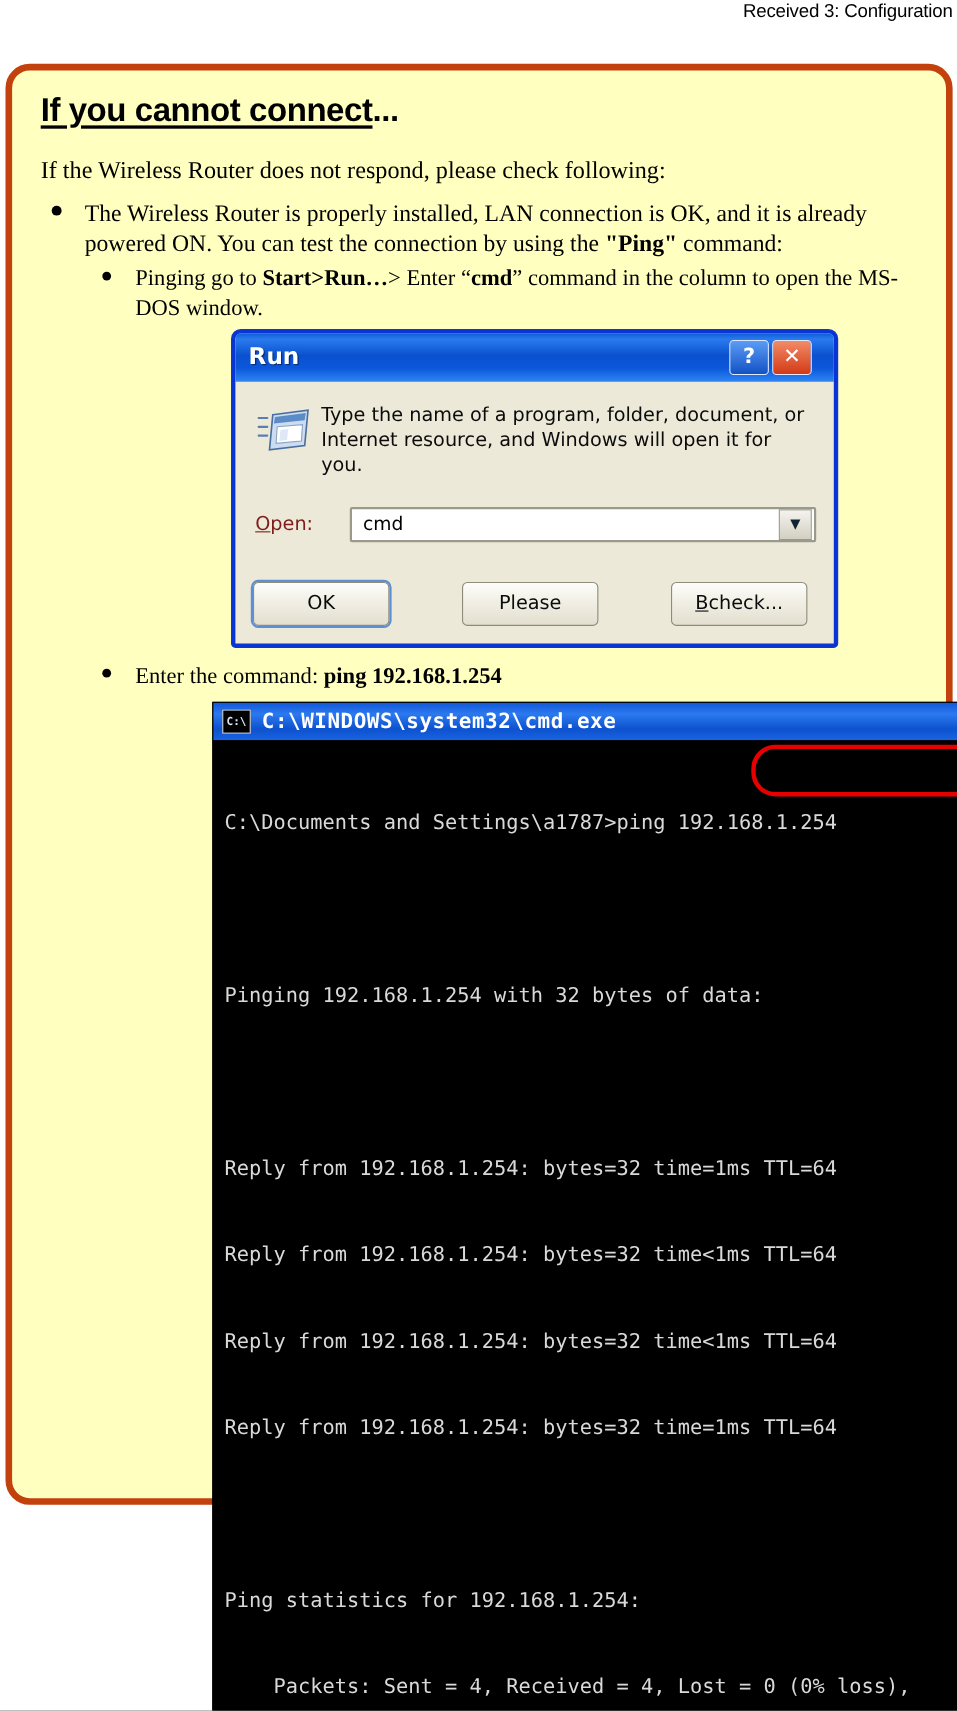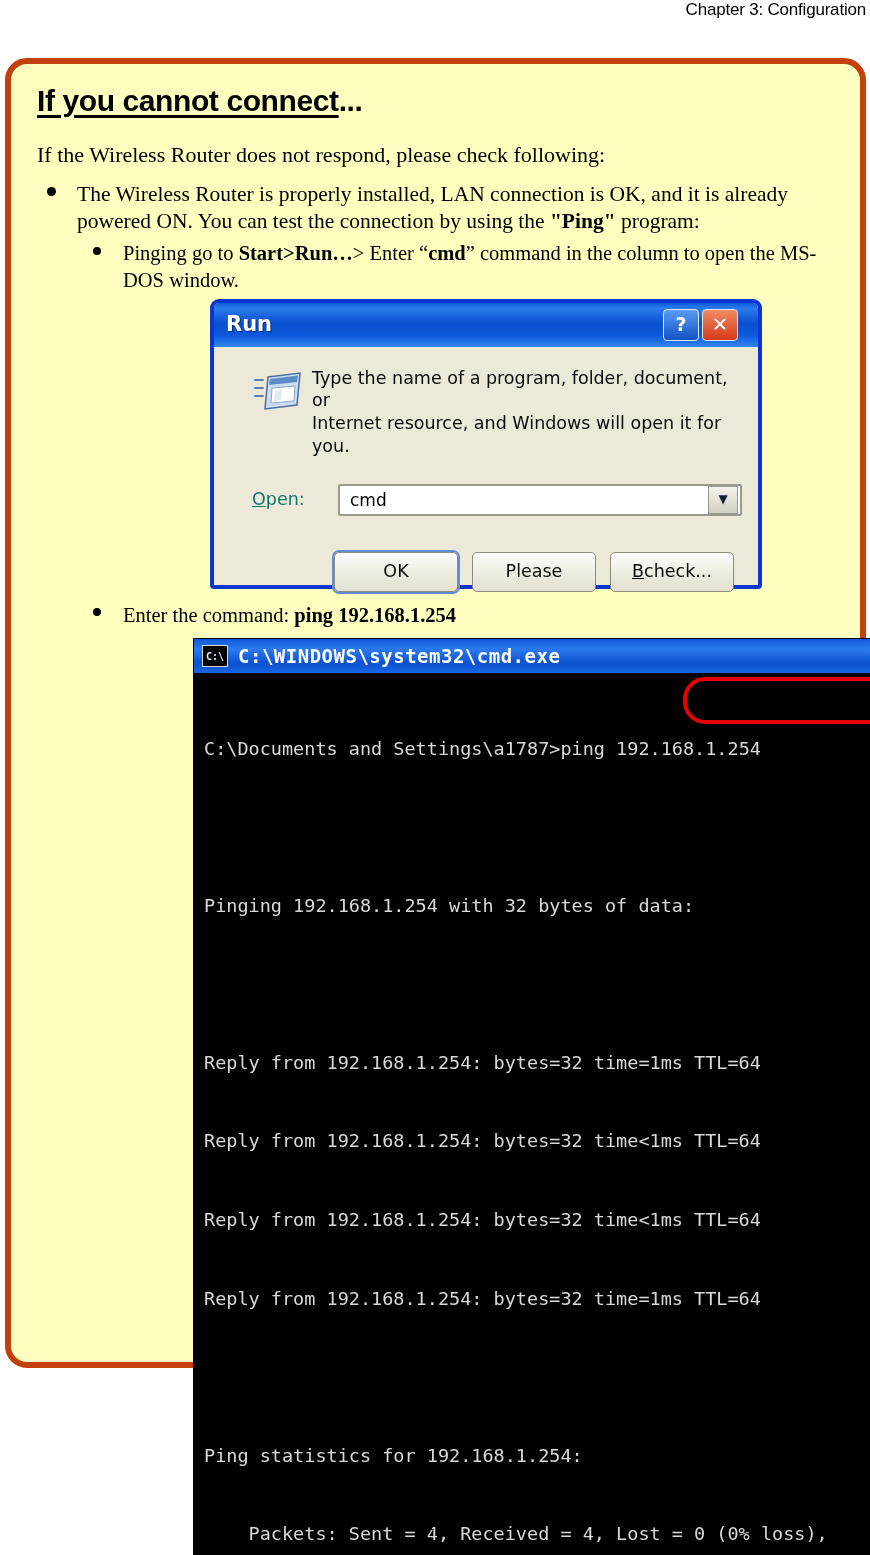--- a/index.html
+++ b/index.html
@@ -136,21 +136,21 @@
     width: 34px; height: 30px;
     margin-left: 3px;
     border-radius: 4px;
     border: 1px solid #dfe9ff;
     display: flex; align-items: center; justify-content: center;
     color: #fff; font-weight: bold; font-size: 19px;
   }
   .tb-help { background: linear-gradient(180deg,#5a9cf5,#1352c4); }
   .tb-close { background: linear-gradient(180deg,#f28b66,#d33a17); }
 
-  .run-body { padding: 14px 16px 0 16px; margin-left: 20px; }
+  .run-body { padding: 14px 16px 0 16px; }
   .run-row { display: flex; align-items: flex-start; }
 
   .run-icon {
     width: 48px; height: 44px;
     position: relative;
     flex: none;
     margin: 6px 10px 0 4px;
   }
   .run-desc {
     font-size: 17.5px;
@@ -161,21 +161,21 @@
 
   .open-row {
     display: flex;
     align-items: center;
     margin: 26px 0 0 2px;
   }
   .open-label {
     font-size: 17.5px;
     width: 86px;
     flex: none;
-    color: #0f766e;
+    color: #7f1d1d;
   }
   .open-label u { text-decoration: underline; }
   .combo {
     flex: 1;
     height: 32px;
     background: #ffffff;
     border: 2px solid #9a9a8c;
     border-radius: 2px;
     display: flex;
     align-items: center;
@@ -191,21 +191,21 @@
     width: 28px; height: 26px;
     margin-right: 2px;
     background: linear-gradient(180deg,#f4f3ee,#d2cfc2);
     border: 1px solid #9a9a8c;
     display: flex; align-items: center; justify-content: center;
     font-size: 12px; color: #123;
   }
 
   .run-buttons {
     display: flex;
-    justify-content: flex-end;
+    justify-content: space-between;
     gap: 14px;
     margin: 36px 8px 0 0;
   }
   .xp-btn {
     min-width: 122px;
     height: 38px;
     background: linear-gradient(180deg,#fdfdfb 0%, #f1efe4 45%, #e3dfd0 100%);
     border: 1px solid #8e8b7c;
     border-radius: 5px;
     font-size: 17.5px;
@@ -276,33 +276,33 @@
     position: absolute;
     left: 0; right: 0;
     top: 1512px;
     text-align: center;
     font-size: 20px;
   }
 </style>
 </head>
 <body>
 
-<div class="page-header">Chapter 3: Configuration</div>
+<div class="page-header">Received 3: Configuration</div>
 
 <div class="callout">
 
   <div class="callout-title"><span class="u">If you cannot connect</span><span>...</span></div>
 
   <div class="intro">If the Wireless Router does not respond, please check following:</div>
 
   <ul class="lv1">
 
     <li>
       <span class="bullet"></span>
-      <span>The Wireless Router is properly installed, LAN connection is OK, and it is already powered ON. You can test the connection by using the </span><b>"Ping"</b><span> program:</span>
+      <span>The Wireless Router is properly installed, LAN connection is OK, and it is already powered ON. You can test the connection by using the </span><b>"Ping"</b><span> command:</span>
 
       <ul class="lv2">
 
         <li>
           <span class="bullet"></span>
           <span>Pinging go to </span><b>Start&gt;Run…</b><span>&gt; Enter “</span><b>cmd</b><span>” command in the column to open the MS-DOS window.</span>
 
           
           <div class="run-dialog">
             <div class="run-titlebar">

